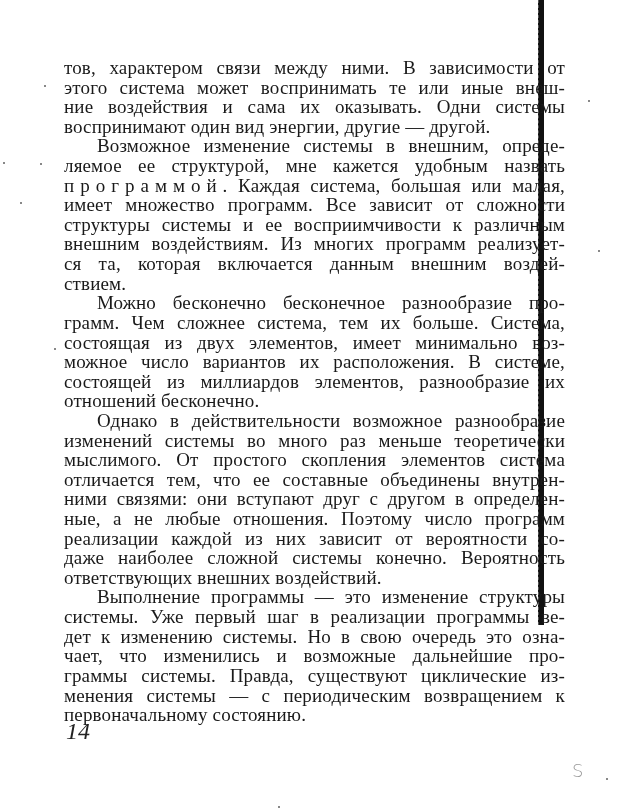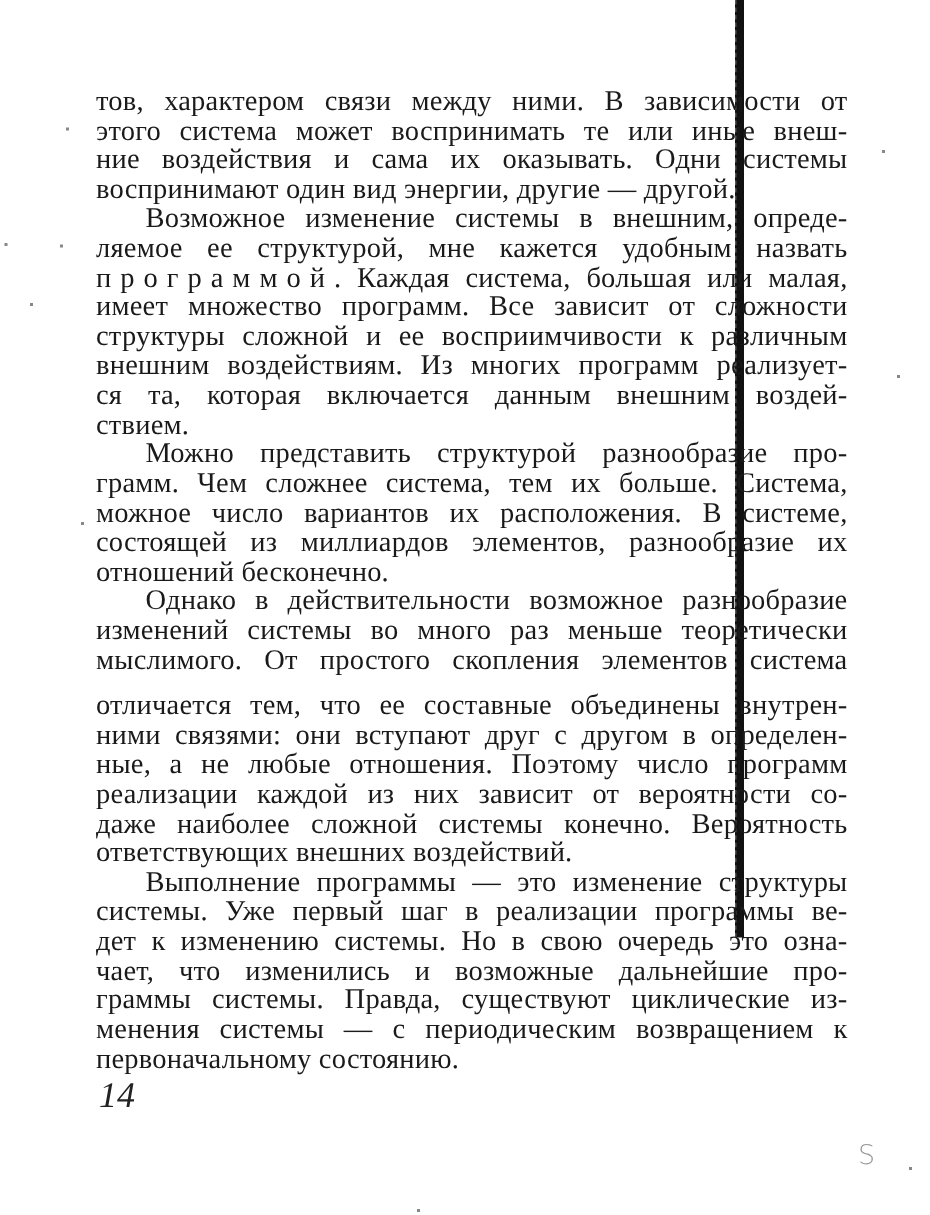--- a/index.html
+++ b/index.html
@@ -11,21 +11,21 @@
     width: 620px;
     height: 810px;
     position: relative;
     overflow: hidden;
     font-family: "Liberation Serif", "DejaVu Serif", serif;
     color: #1a1a1a;
   }
   .page {
     position: absolute;
     left: 0; top: 0;
-    width: 496px; height: 810px;
+    width: 544px; height: 810px;
     background: #ffffff;
   }
   .scan-edge {
     position: absolute;
     right: 0;
     top: 0;
     width: 5px;
     height: 625px;
     background: #111;
     border-left: 1px dashed #555;
@@ -90,39 +90,40 @@
       <span class="line" style="display: block;">этого система может воспринимать те или иные внеш-</span>
       <span class="line" style="display: block;">ние воздействия и сама их оказывать. Одни системы</span>
       <span class="line last" style="display: block;">воспринимают один вид энергии, другие — другой.</span>
     </div>
 
     <div>
       <span class="line indent" style="display: block;">Возможное изменение системы в внешним, опреде-</span>
       <span class="line" style="display: block;">ляемое ее структурой, мне кажется удобным назвать</span>
       <span class="line" style="display: block;"><span style="letter-spacing: 6px;">программой</span>. Каждая система, большая или малая,</span>
       <span class="line" style="display: block;">имеет множество программ. Все зависит от сложности</span>
-      <span class="line" style="display: block;">структуры сложной и ее восприимчивости к различным</span>
+      <span class="line" style="display: block;">структуры системы и ее восприимчивости к различным</span>
       <span class="line" style="display: block;">внешним воздействиям. Из многих программ реализует-</span>
       <span class="line" style="display: block;">ся та, которая включается данным  внешним воздей-</span>
       <span class="line last" style="display: block;">ствием.</span>
     </div>
 
     <div>
-      <span class="line indent" style="display: block;">Можно представить структурой разнообразие про-</span>
+      <span class="line indent" style="display: block;">Можно бесконечно бесконечное разнообразие про-</span>
       <span class="line" style="display: block;">грамм. Чем сложнее система, тем их больше. Система,</span>
+      <span class="line" style="display: block;">состоящая из двух элементов, имеет минимально воз-</span>
       <span class="line" style="display: block;">можное число вариантов их расположения. В системе,</span>
       <span class="line" style="display: block;">состоящей из миллиардов элементов, разнообразие их</span>
       <span class="line last" style="display: block;">отношений бесконечно.</span>
     </div>
 
     <div>
       <span class="line indent" style="display: block;">Однако в действительности возможное разнообразие</span>
       <span class="line" style="display: block;">изменений системы во много раз меньше теоретически</span>
       <span class="line" style="display: block;">мыслимого. От простого скопления элементов система</span>
-      <span class="line" style="display: block; margin-top: 11px;">отличается тем, что ее составные объединены внутрен-</span>
+      <span class="line" style="display: block;">отличается тем, что ее составные объединены внутрен-</span>
       <span class="line" style="display: block;">ними связями: они вступают друг с другом в определен-</span>
       <span class="line" style="display: block;">ные, а не любые отношения. Поэтому число программ</span>
       <span class="line" style="display: block;">реализации каждой из них зависит от вероятности со-</span>
       <span class="line" style="display: block;">даже наиболее сложной системы конечно. Вероятность</span>
       <span class="line last" style="display: block;">ответствующих внешних воздействий.</span>
     </div>
 
     <div>
       <span class="line indent" style="display: block;">Выполнение программы — это изменение структуры</span>
       <span class="line" style="display: block;">системы. Уже первый шаг в реализации программы ве-</span>

